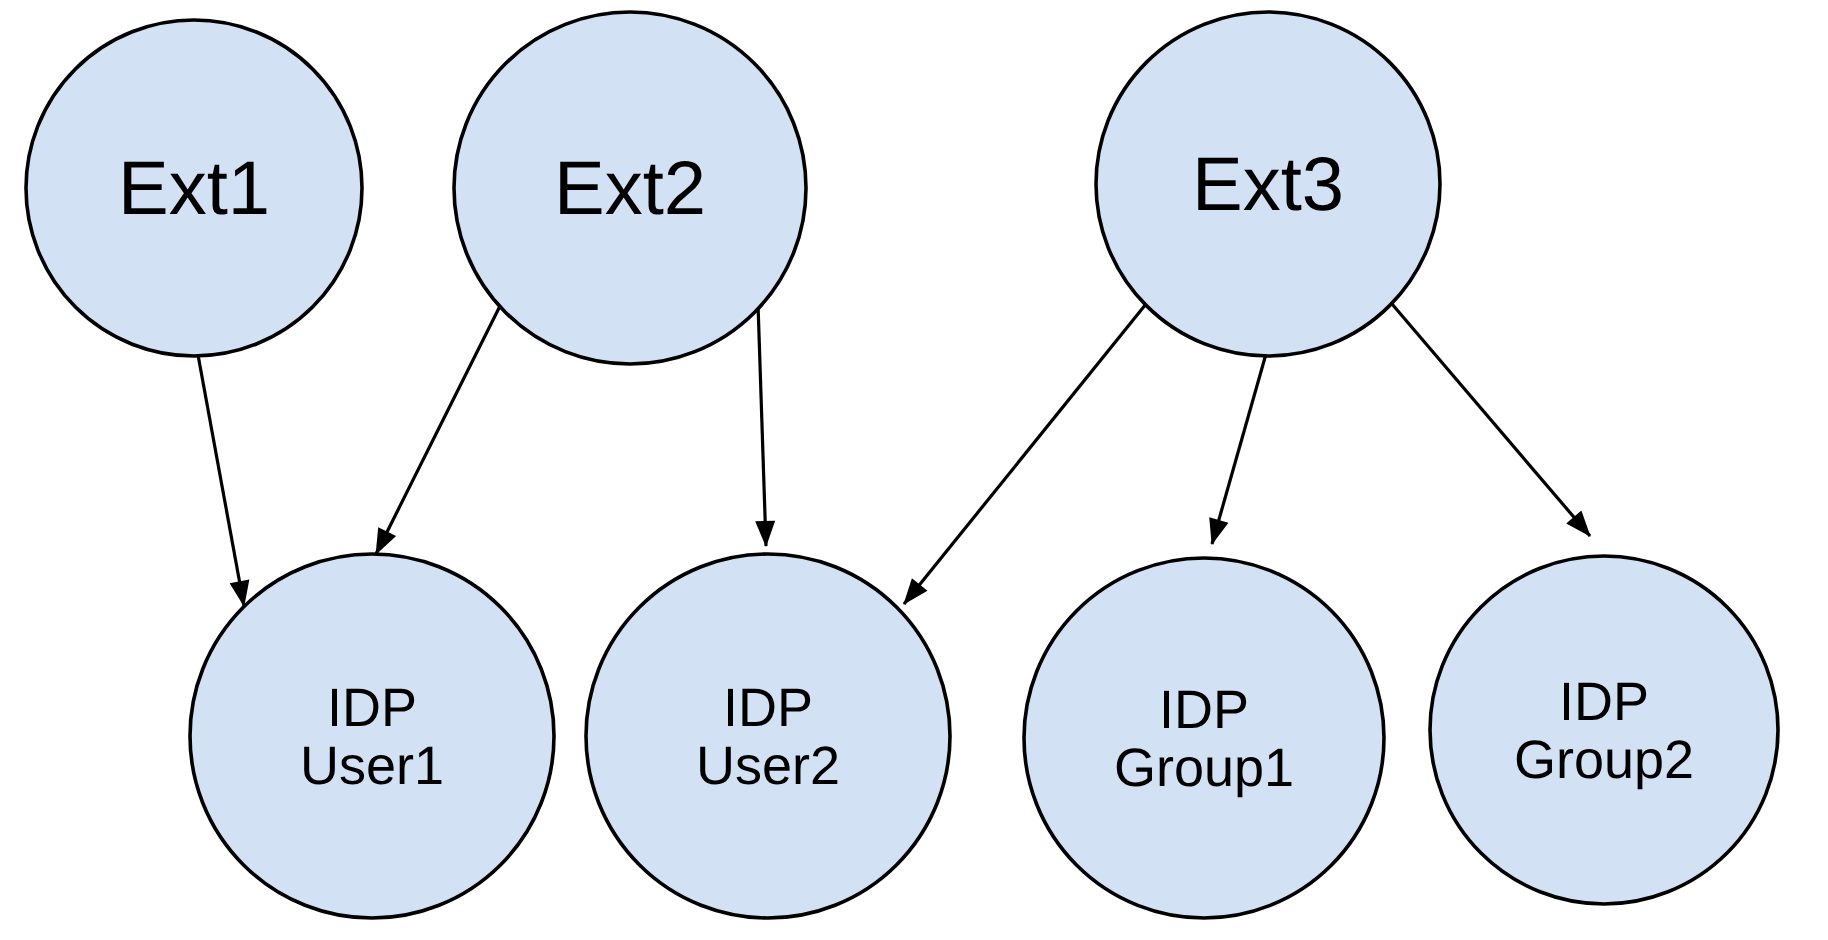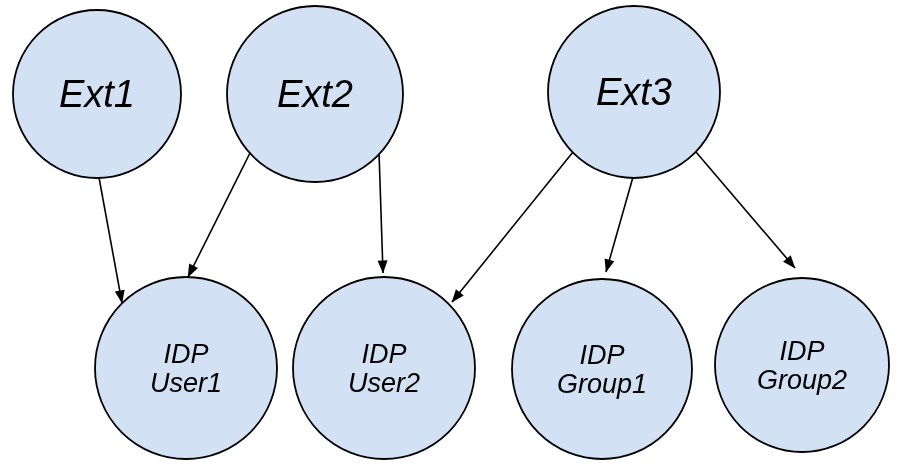--- a/index.html
+++ b/index.html
@@ -8,21 +8,20 @@
     background: #ffffff;
     width: 914px;
     height: 470px;
     overflow: hidden;
     font-family: "Liberation Sans", sans-serif;
   }
   #canvas-wrap {
     width: 834px;
     height: 470px;
     position: relative;
-    font-style: italic;
   }
   svg {
     display: block;
   }
   .node-label {
     fill: #000000;
     text-anchor: middle;
     font-family: "Liberation Sans", sans-serif;
     font-weight: 400;
   }

